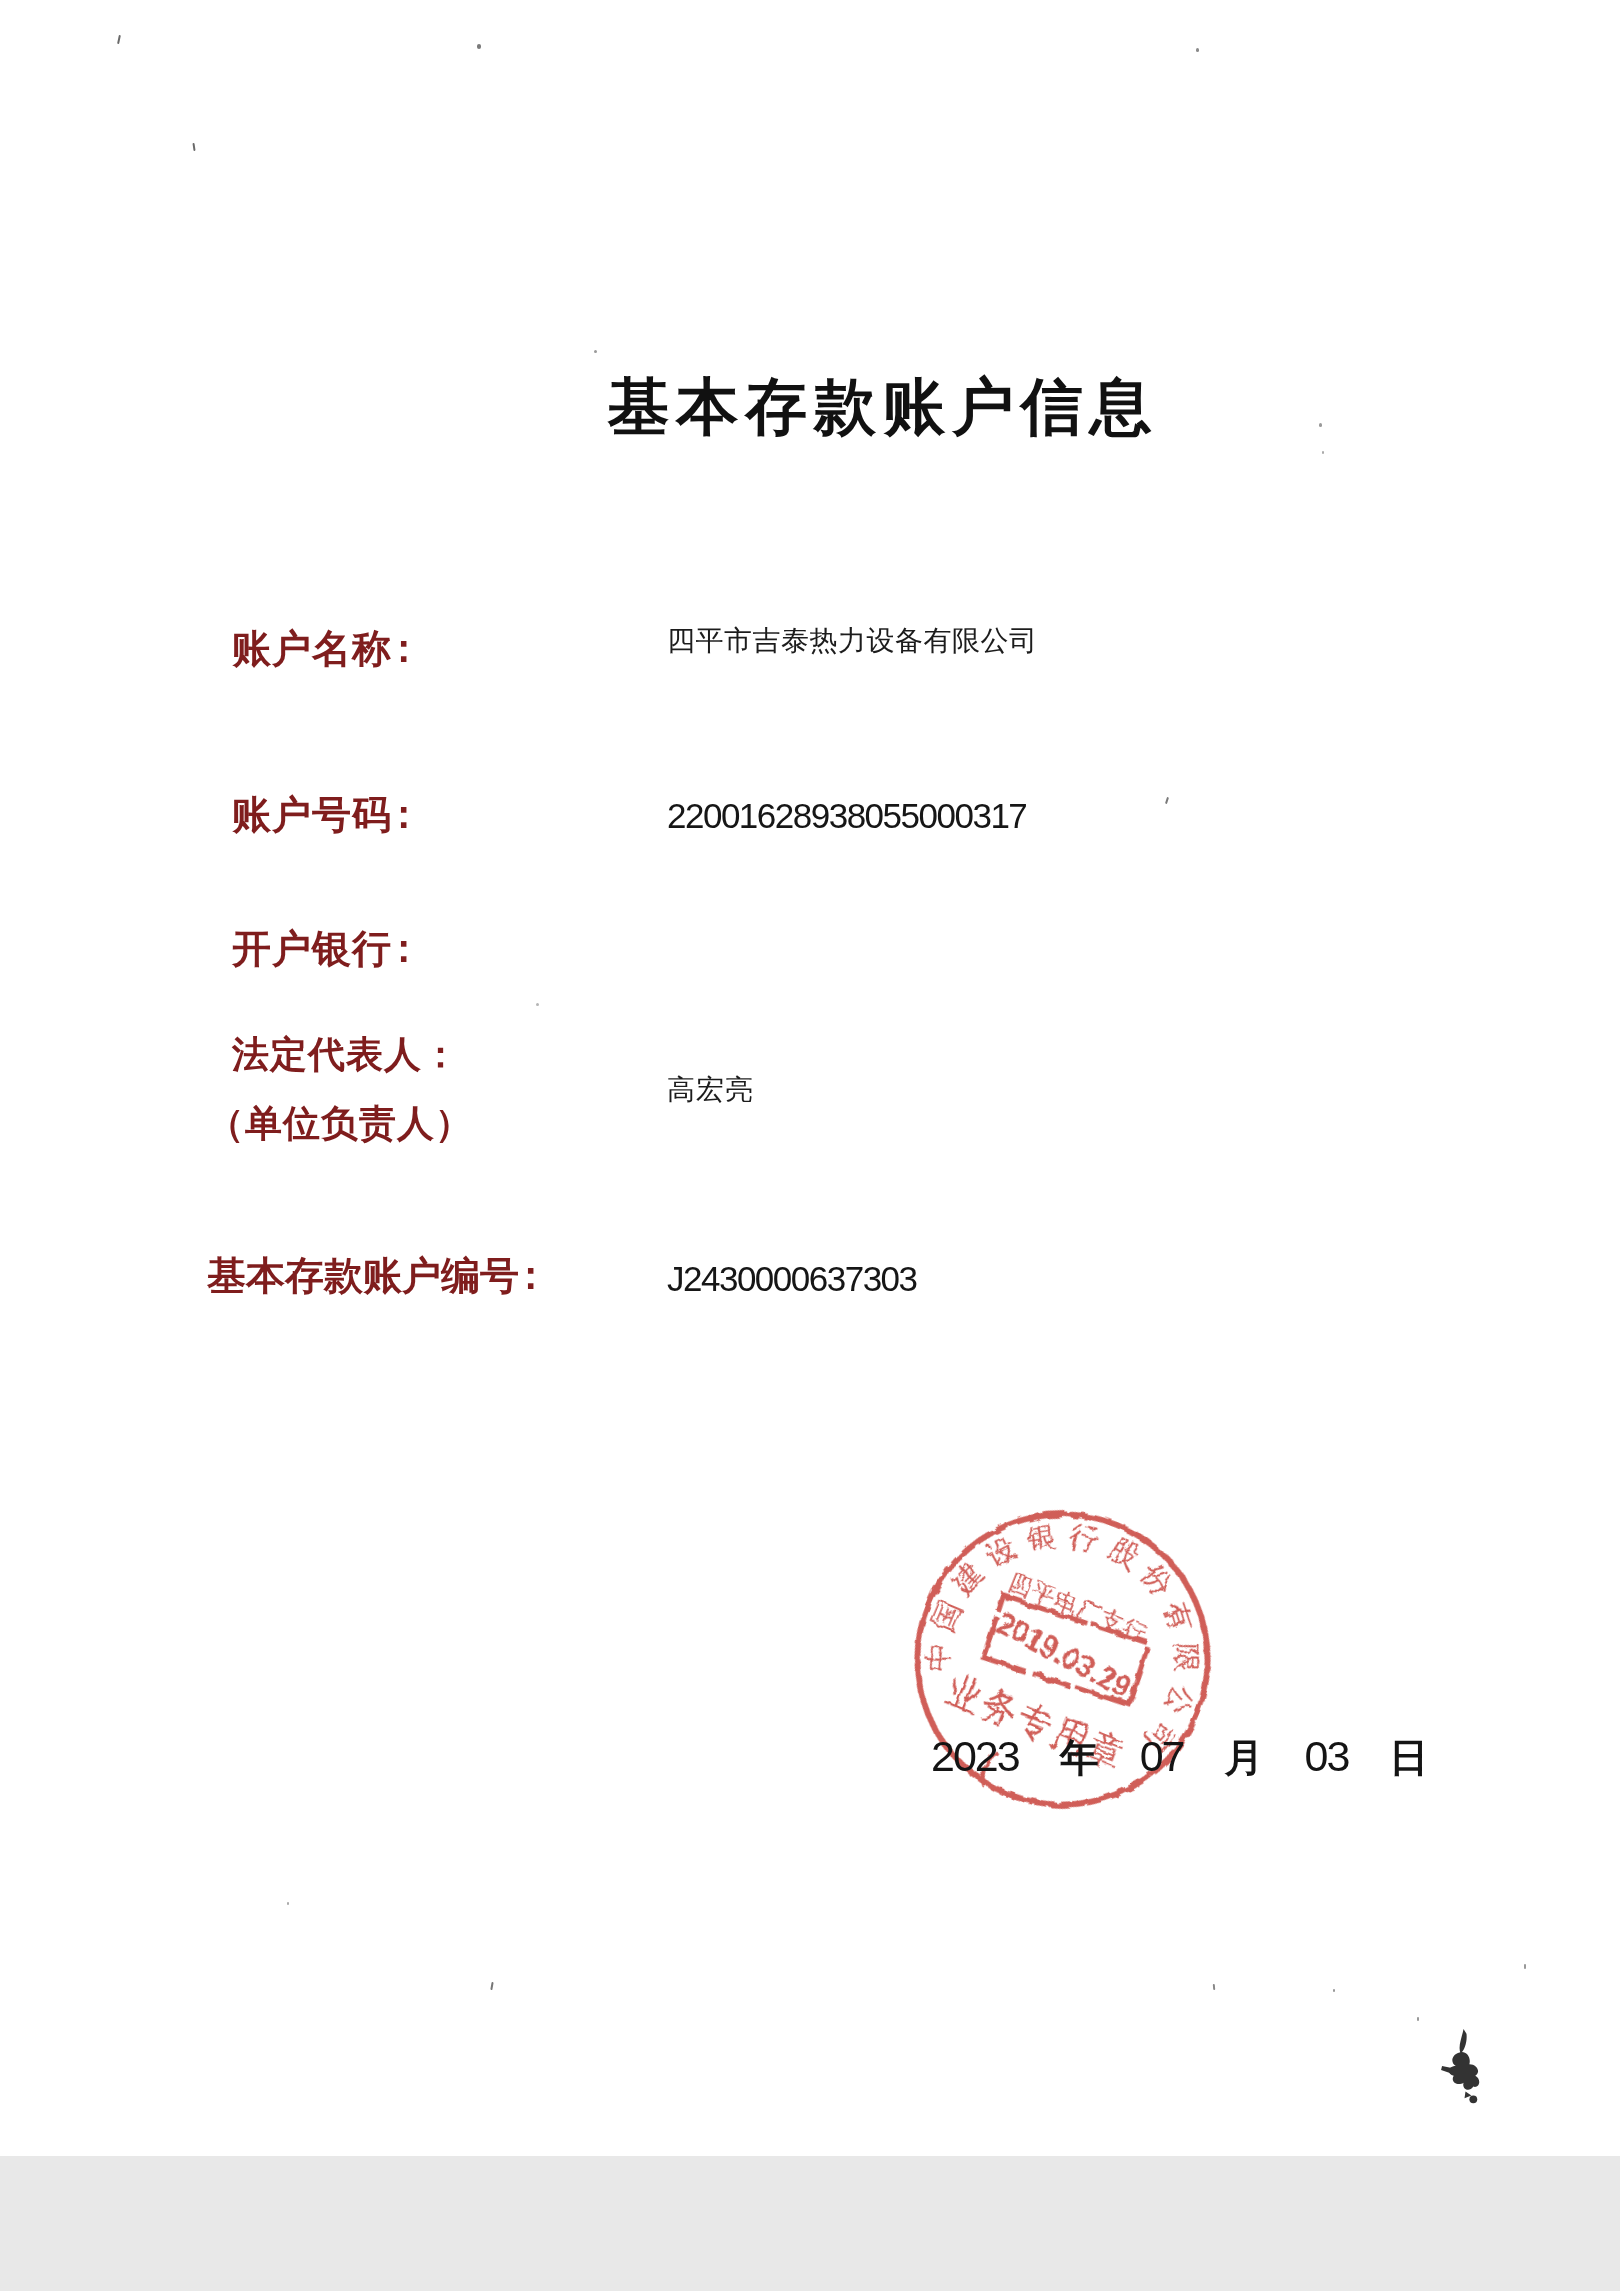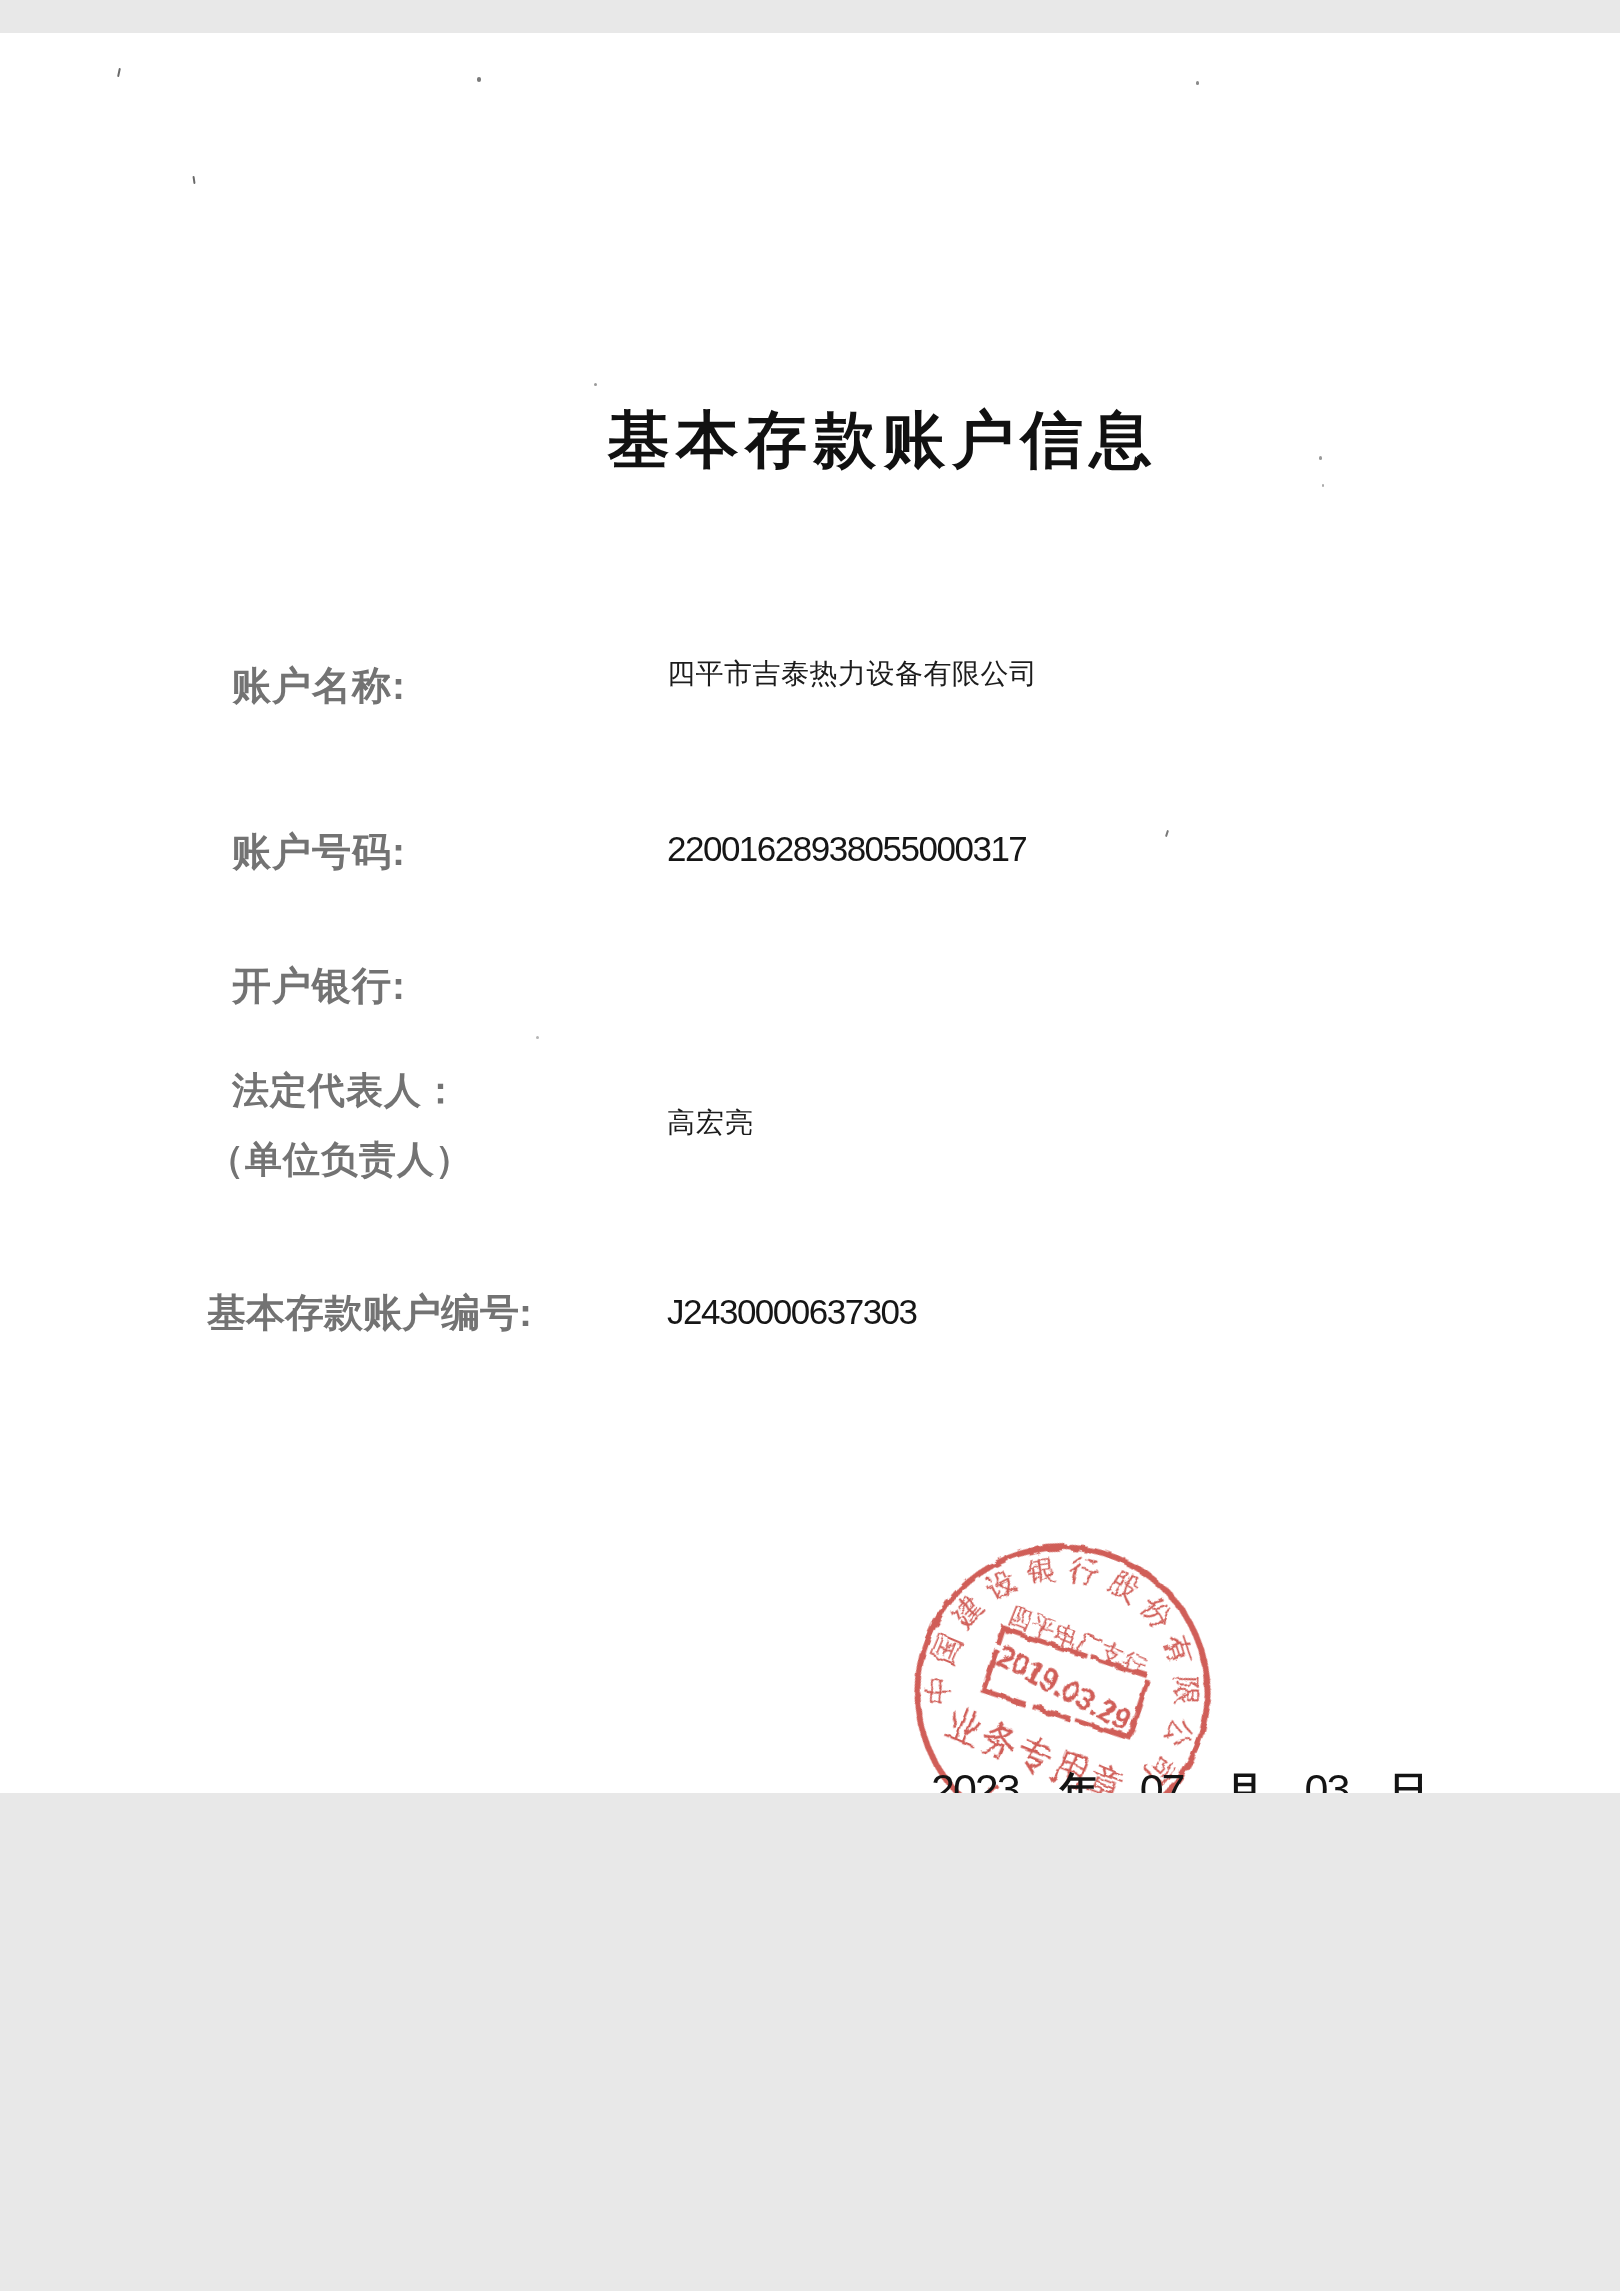--- a/index.html
+++ b/index.html
@@ -1,48 +1,47 @@
 <!DOCTYPE html>
 <html><head>
 <meta charset="utf-8">
 <style>
   html, body { margin: 0; padding: 0; background: #e8e8e8; }
   .page {
     position: relative;
     width: 1620px;
-    height: 1760px;
+    height: 2156px;
     background: #ffffff;
     overflow: hidden;
     font-family: "Liberation Serif", serif;
     color: #1a1a1a;
-    margin-top: 33px;
   }
 
   .title {
     position: absolute;
     left: 883px;
     top: 365px;
     transform: translateX(-50%);
     margin: 0;
     font-family: "Liberation Serif", serif;
     font-size: 62px;
     font-weight: 700;
     letter-spacing: 6.9px;
     white-space: nowrap;
     color: #111;
   }
 
   .label {
     position: absolute;
-    font-family: Liberation Sans, sans-serif;
+    font-family: Liberation Mono, monospace;
     font-size: 39px;
     font-weight: 700;
     letter-spacing: 1px;
     white-space: nowrap;
-    color: #737373;
+    color: #7f1d1d;
     line-height: 1;
   }
 
   .value-cjk {
     position: absolute;
     font-family: "Liberation Serif", serif;
     font-size: 28px;
     font-weight: 500;
     white-space: nowrap;
     color: #1c1c1c;

